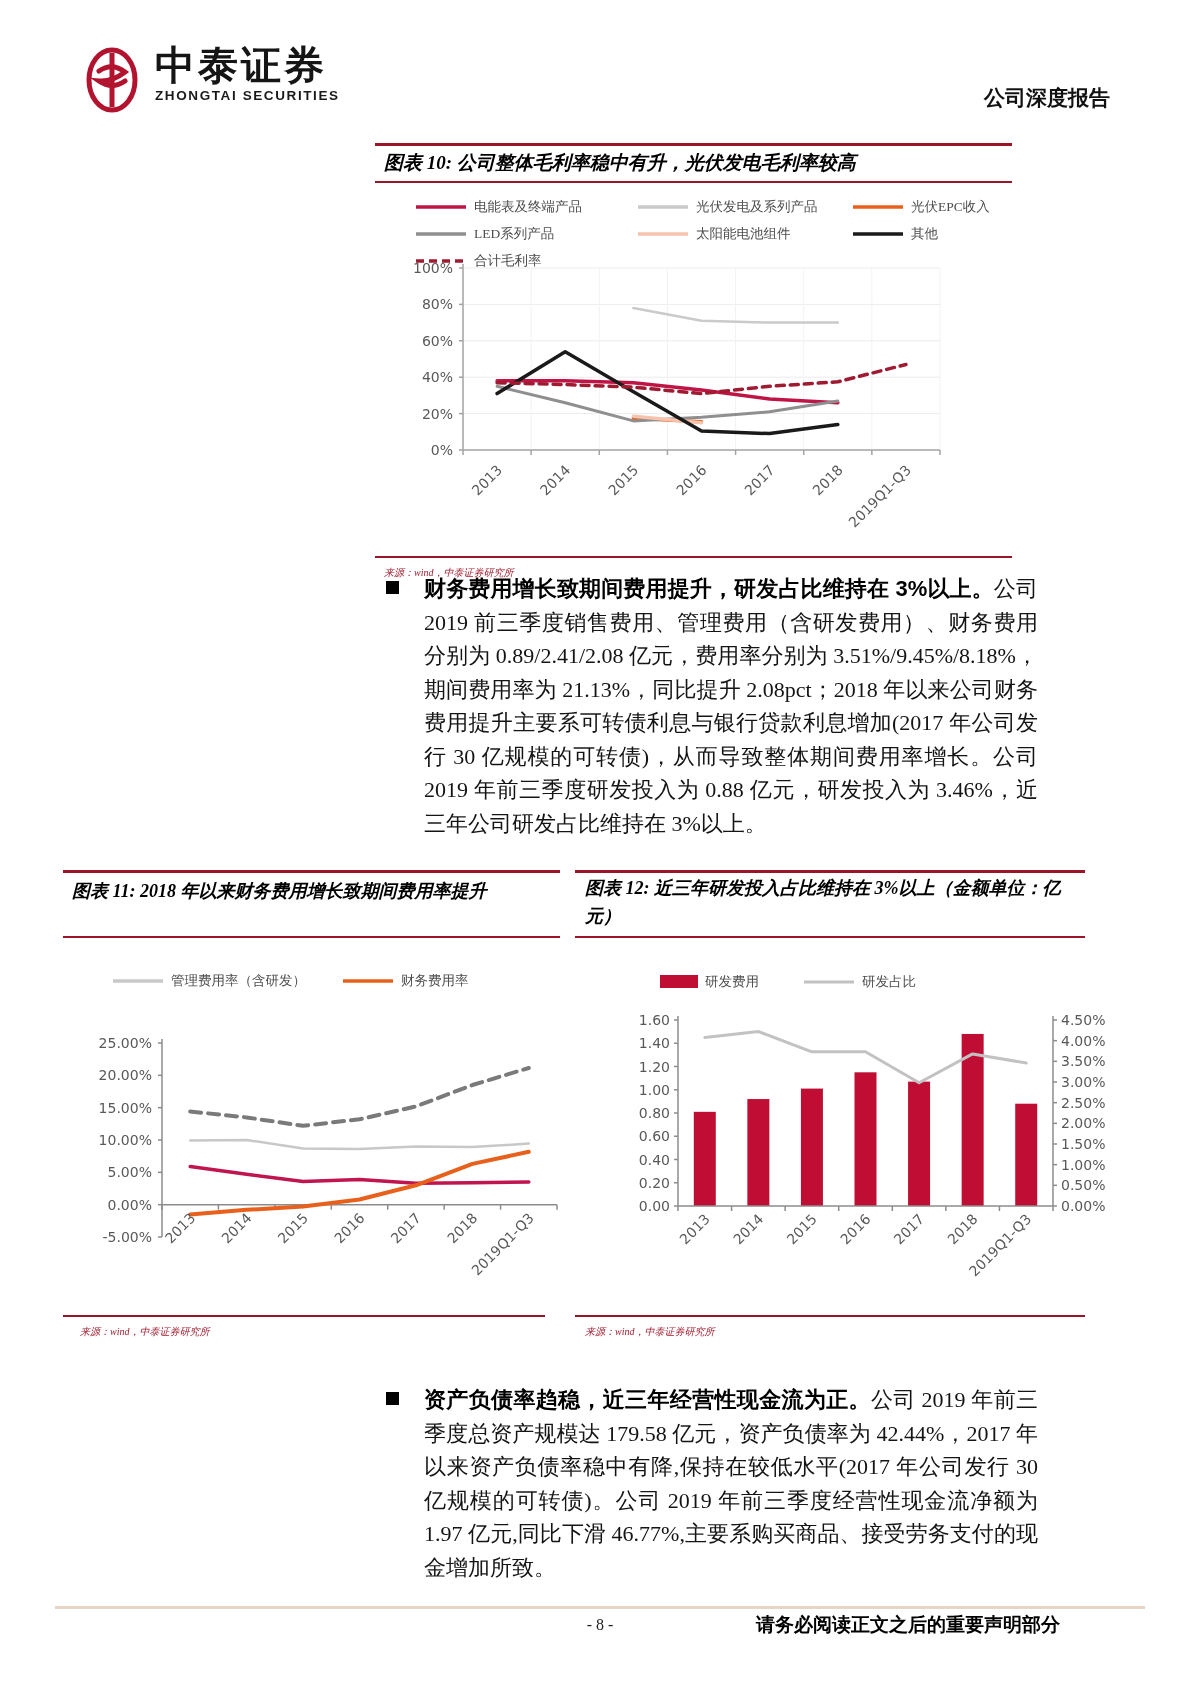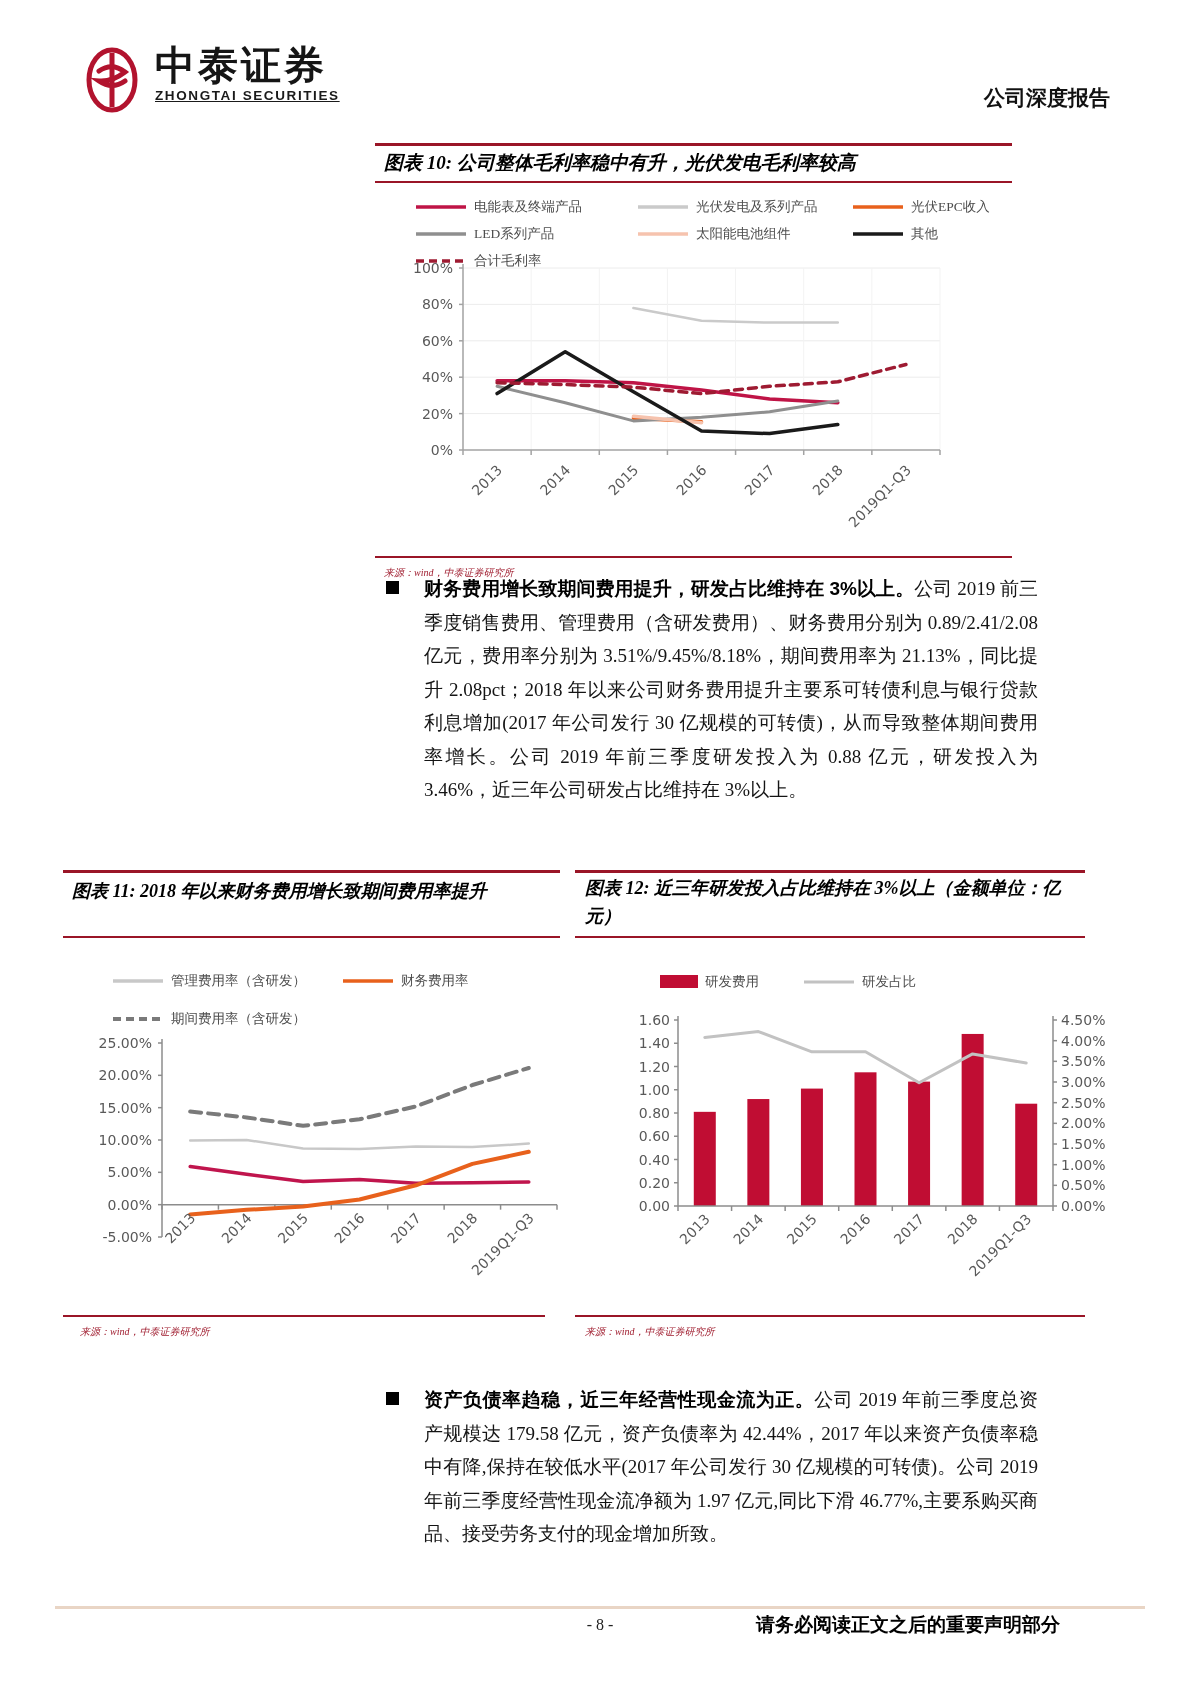--- a/index.html
+++ b/index.html
@@ -4,33 +4,33 @@
 <style>
   html,body{margin:0;padding:0;background:#fff;}
   .page{position:relative;width:1200px;height:1698px;background:#fff;overflow:hidden;
         font-family:"Liberation Sans",sans-serif;border-radius:11px;}
   .abs{position:absolute;}
   .rule{position:absolute;background:#9a1527;}
   .figtitle{position:absolute;color:#000000;font-family:"Liberation Serif",serif;
             font-style:italic;font-weight:bold;font-size:19px;line-height:28px;}
   .src{position:absolute;color:#9f1b2d;font-family:"Liberation Serif",serif;
        font-size:10px;font-style:italic;}
-  .para{position:absolute;font-family:"Liberation Serif",serif;font-size:19px;
+  .para{position:absolute;font-family:"Liberation Serif",serif;font-size:22px;
         line-height:33.5px;text-align:justify;color:#141414;}
   .para .lead{font-family:"Liberation Sans",sans-serif;font-weight:bold;color:#000;}
   .bullet{position:absolute;width:13px;height:13px;background:#000;}
   .legend{position:absolute;display:grid;column-gap:0;row-gap:0;
           font-family:"Liberation Serif",serif;color:#4d4d4d;font-size:13.5px;}
   .legend .li{display:flex;align-items:center;height:27px;}
   .legend .li svg{margin-right:7px;flex:none;}
   .axlbl{font-family:"DejaVu Sans",sans-serif;font-size:14px;fill:#595959;}
   .logo-cn{font-size:40px;font-weight:bold;color:#151515;letter-spacing:3px;
            font-family:"Liberation Sans",sans-serif;line-height:46px;}
   .logo-en{font-size:13.5px;font-weight:bold;color:#1a1a1a;letter-spacing:1.6px;
-           font-family:"Liberation Sans",sans-serif;text-decoration:underline;}
+           font-family:"Liberation Sans",sans-serif;}
   .report-type{position:absolute;top:84px;left:840px;width:270px;text-align:right;
                font-size:21px;font-weight:bold;color:#111;
                font-family:"Liberation Serif",serif;}
   .footer-page{position:absolute;top:1616px;left:0;width:1200px;text-align:center;
                font-size:16px;color:#222;font-family:"Liberation Serif",serif;}
   .footer-disc{position:absolute;top:1612px;right:140px;font-size:19px;font-weight:bold;
                color:#000000;font-family:"Liberation Serif",serif;}
 </style>
 </head>
 <body>
@@ -168,26 +168,20 @@
         <svg width="52" height="8">
           <line x1="1" y1="4" x2="51" y2="4" stroke="#c8c8c8" stroke-width="3.5"></line>
         </svg>
         <span>管理费用率（含研发）</span>
       </div>
       <div class="li" style="height: 38px;">
         <svg width="52" height="8">
           <line x1="1" y1="4" x2="51" y2="4" stroke="#e8611c" stroke-width="3.5"></line>
         </svg>
         <span>财务费用率</span>
-      </div>
-      <div class="li" style="height: 38px;">
-        <svg width="52" height="8">
-          <line x1="1" y1="4" x2="51" y2="4" stroke="#7a7a7a" stroke-width="4" stroke-dasharray="8 5"></line>
-        </svg>
-        <span>期间费用率（含研发）</span>
       </div>
     </div>
 
   <svg class="abs" id="chart1" style="left:60px;top:1035px;" width="505" height="280">
       <text x="92" y="207" text-anchor="end" class="axlbl">-5.00%</text>
       <line x1="98" y1="202" x2="102" y2="202" stroke="#8c8c8c" stroke-width="1.5"></line>
       <text x="92" y="174.66666666666669" text-anchor="end" class="axlbl">0.00%</text>
       <line x1="98" y1="169.66666666666669" x2="102" y2="169.66666666666669" stroke="#8c8c8c" stroke-width="1.5"></line>
       <text x="92" y="142.33333333333334" text-anchor="end" class="axlbl">5.00%</text>
       <line x1="98" y1="137.33333333333334" x2="102" y2="137.33333333333334" stroke="#8c8c8c" stroke-width="1.5"></line>

